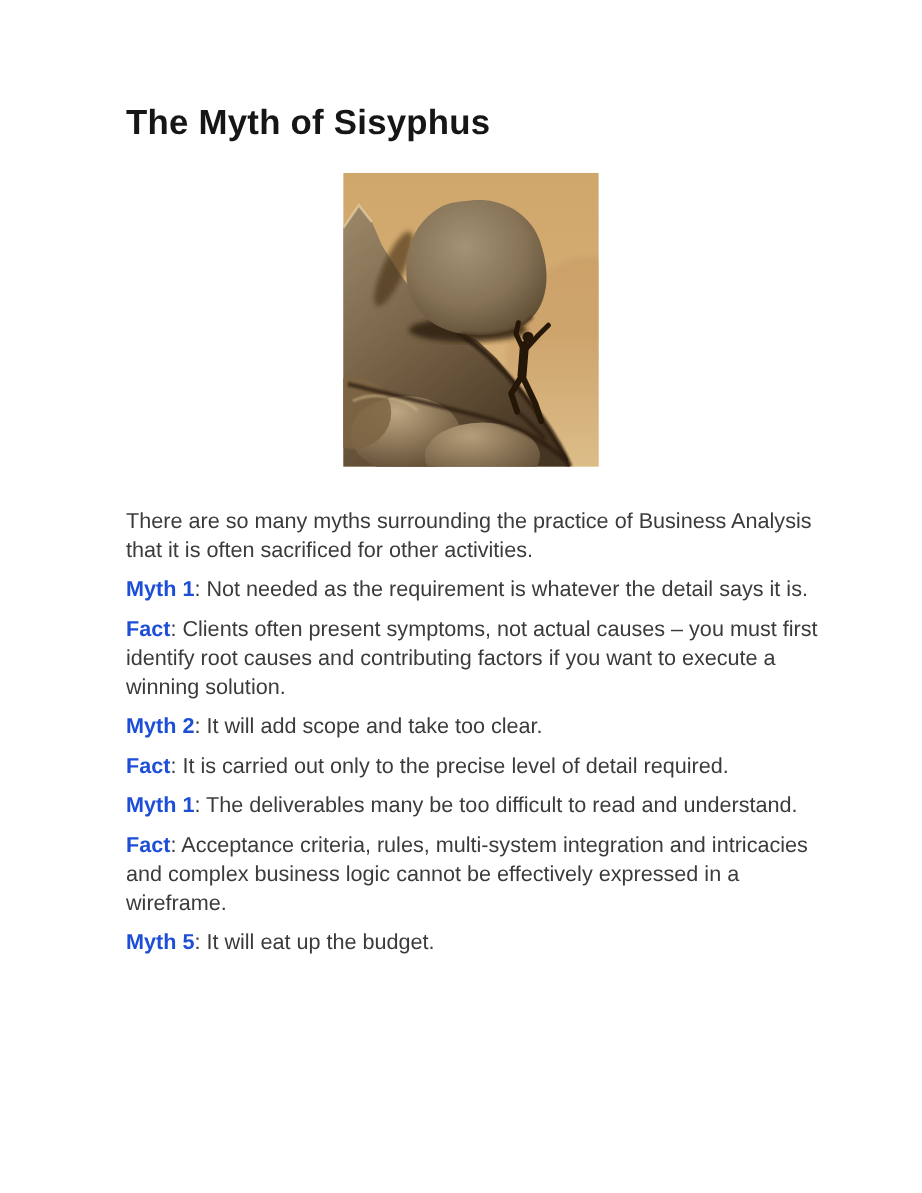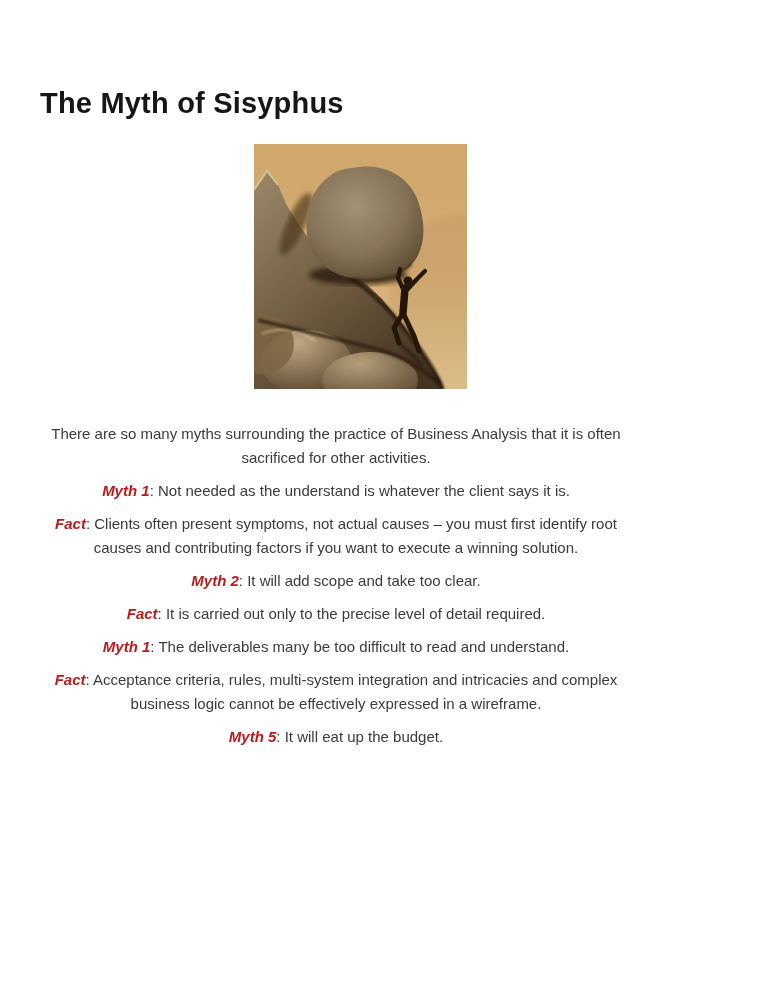--- a/index.html
+++ b/index.html
@@ -3,21 +3,21 @@
 <meta charset="utf-8">
 <style>
   html, body { margin: 0; padding: 0; background: #ffffff; }
   .page {
     position: relative;
     width: 768px;
     height: 984px;
     margin: 0 auto;
     background: #ffffff;
     box-sizing: border-box;
-    padding: 86px 88px 0 40px;
+    padding: 86px 88px 0 105px;
     font-family: "Liberation Sans", sans-serif;
     color: #3b3b3b;
     overflow: hidden;
   }
   h1.doc-title {
     margin: 0;
     font-size: 29px;
     line-height: 34px;
     font-weight: bold;
     color: #161616;
@@ -27,26 +27,25 @@
     margin: 24px auto 0 auto;
     width: 213px;
     height: 245px;
     padding: 0;
     display: block;
   }
   figure.photo svg { display: block; width: 213px; height: 245px; }
   .body-text { margin-top: 33px; width: 592px; }
   .body-text p {
     margin: 0 0 9px 0;
-    font-size: 15px;
+    font-size: 18px;
     line-height: 24px;
     color: #3b3b3b;
-    text-align: center;
   }
-  .body-text p b { font-weight: bold; color: #b91c1c; font-style: italic; }
+  .body-text p b { font-weight: bold; color: #1d4ed8; }
 </style>
 </head>
 <body>
 
 <div class="page">
 
   <h1 class="doc-title">The Myth of Sisyphus</h1>
 
   <figure class="photo" role="img" aria-label="Sepia photo of Sisyphus pushing a large round boulder up a rocky hill">
     <svg viewBox="0 0 213 245" xmlns="http://www.w3.org/2000/svg">
@@ -121,21 +120,21 @@
         <path d="M149,169 L140,184 L145,199" stroke-width="5"></path>
         <path d="M150,171 L160,192 L165,207" stroke-width="5"></path>
       </g>
       <circle cx="154" cy="137" r="4.6" fill="#241708"></circle>
       <path d="M145,199 C153,206 160,212 168,222" fill="none" stroke-width="3" opacity="0.7" filter="url(#soft1)" stroke="#2b1a0b"></path>
     </svg>
   </figure>
 
   <div class="body-text">
     <p><b></b><span>There are so many myths surrounding the practice of Business Analysis that it is often sacrificed for other activities.</span></p>
-    <p><b>Myth 1</b><span>: Not needed as the understand is whatever the client says it is.</span></p>
+    <p><b>Myth 1</b><span>: Not needed as the requirement is whatever the detail says it is.</span></p>
     <p><b>Fact</b><span>: Clients often present symptoms, not actual causes – you must first identify root causes and contributing factors if you want to execute a winning solution.</span></p>
     <p><b>Myth 2</b><span>: It will add scope and take too clear.</span></p>
     <p><b>Fact</b><span>: It is carried out only to the precise level of detail required.</span></p>
     <p><b>Myth 1</b><span>: The deliverables many be too difficult to read and understand.</span></p>
     <p><b>Fact</b><span>: Acceptance criteria, rules, multi-system integration and intricacies and complex business logic cannot be effectively expressed in a wireframe.</span></p>
     <p><b>Myth 5</b><span>: It will eat up the budget.</span></p>
   </div>
 
 </div>
 

